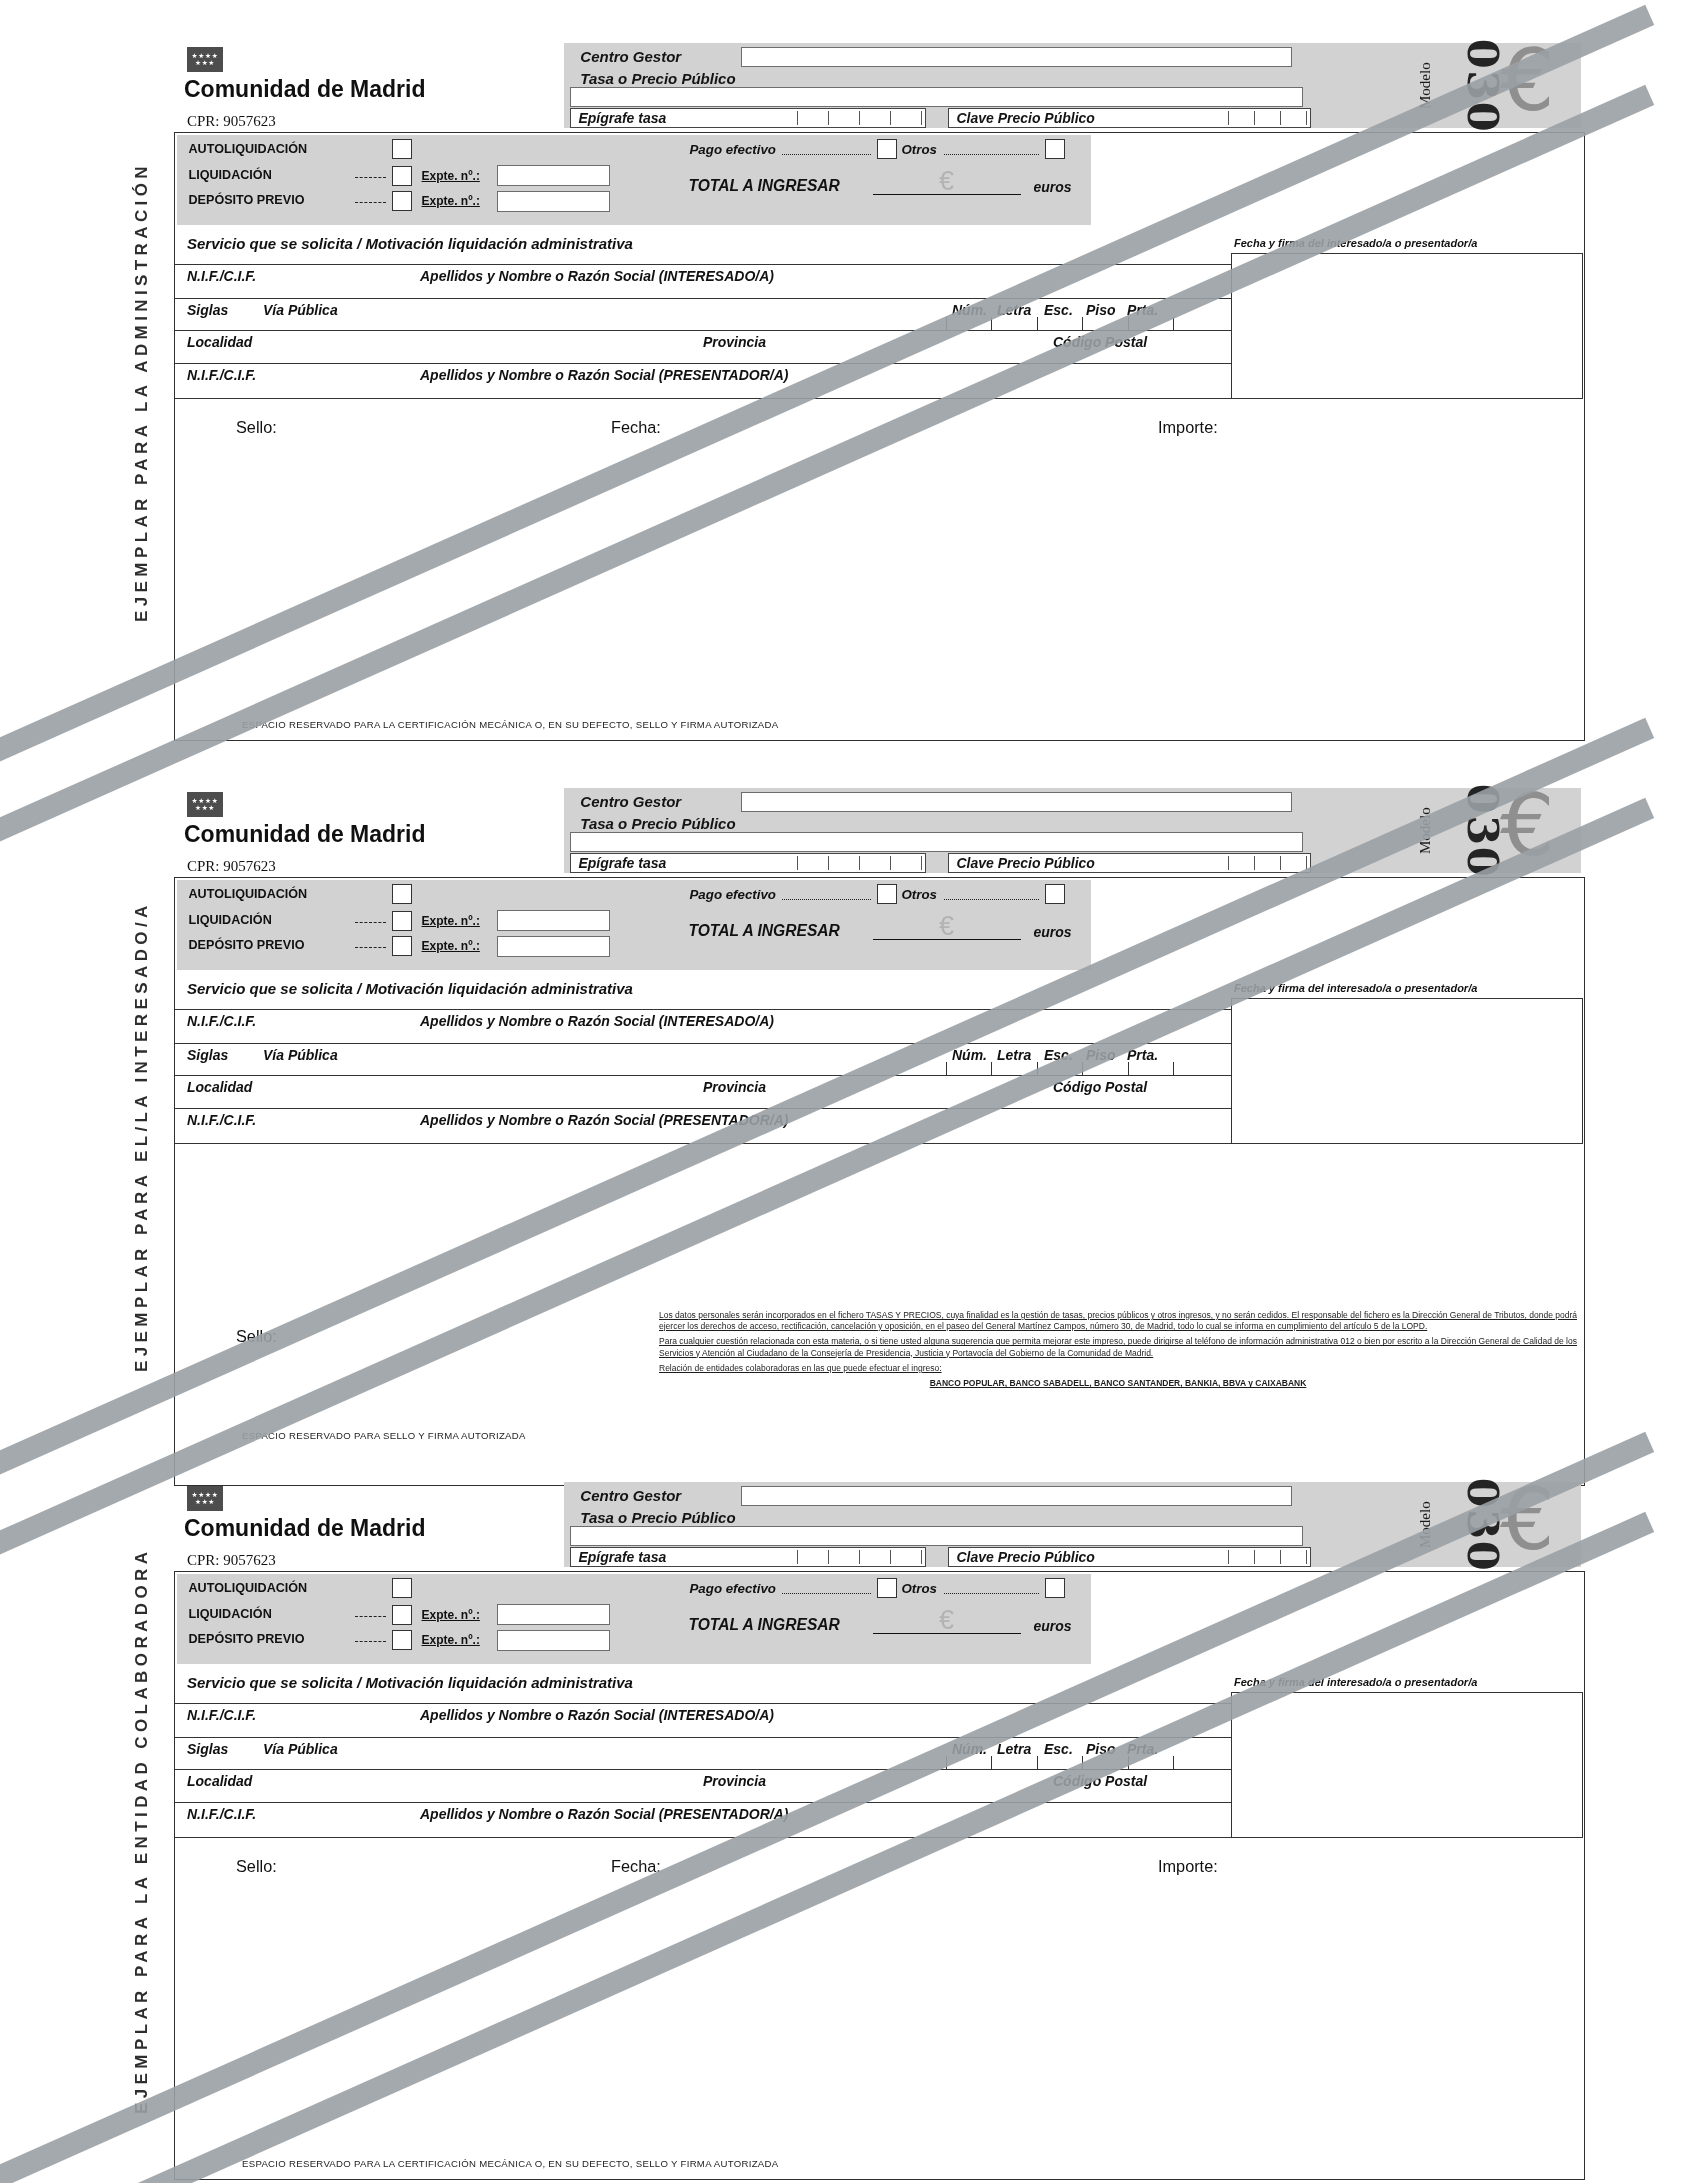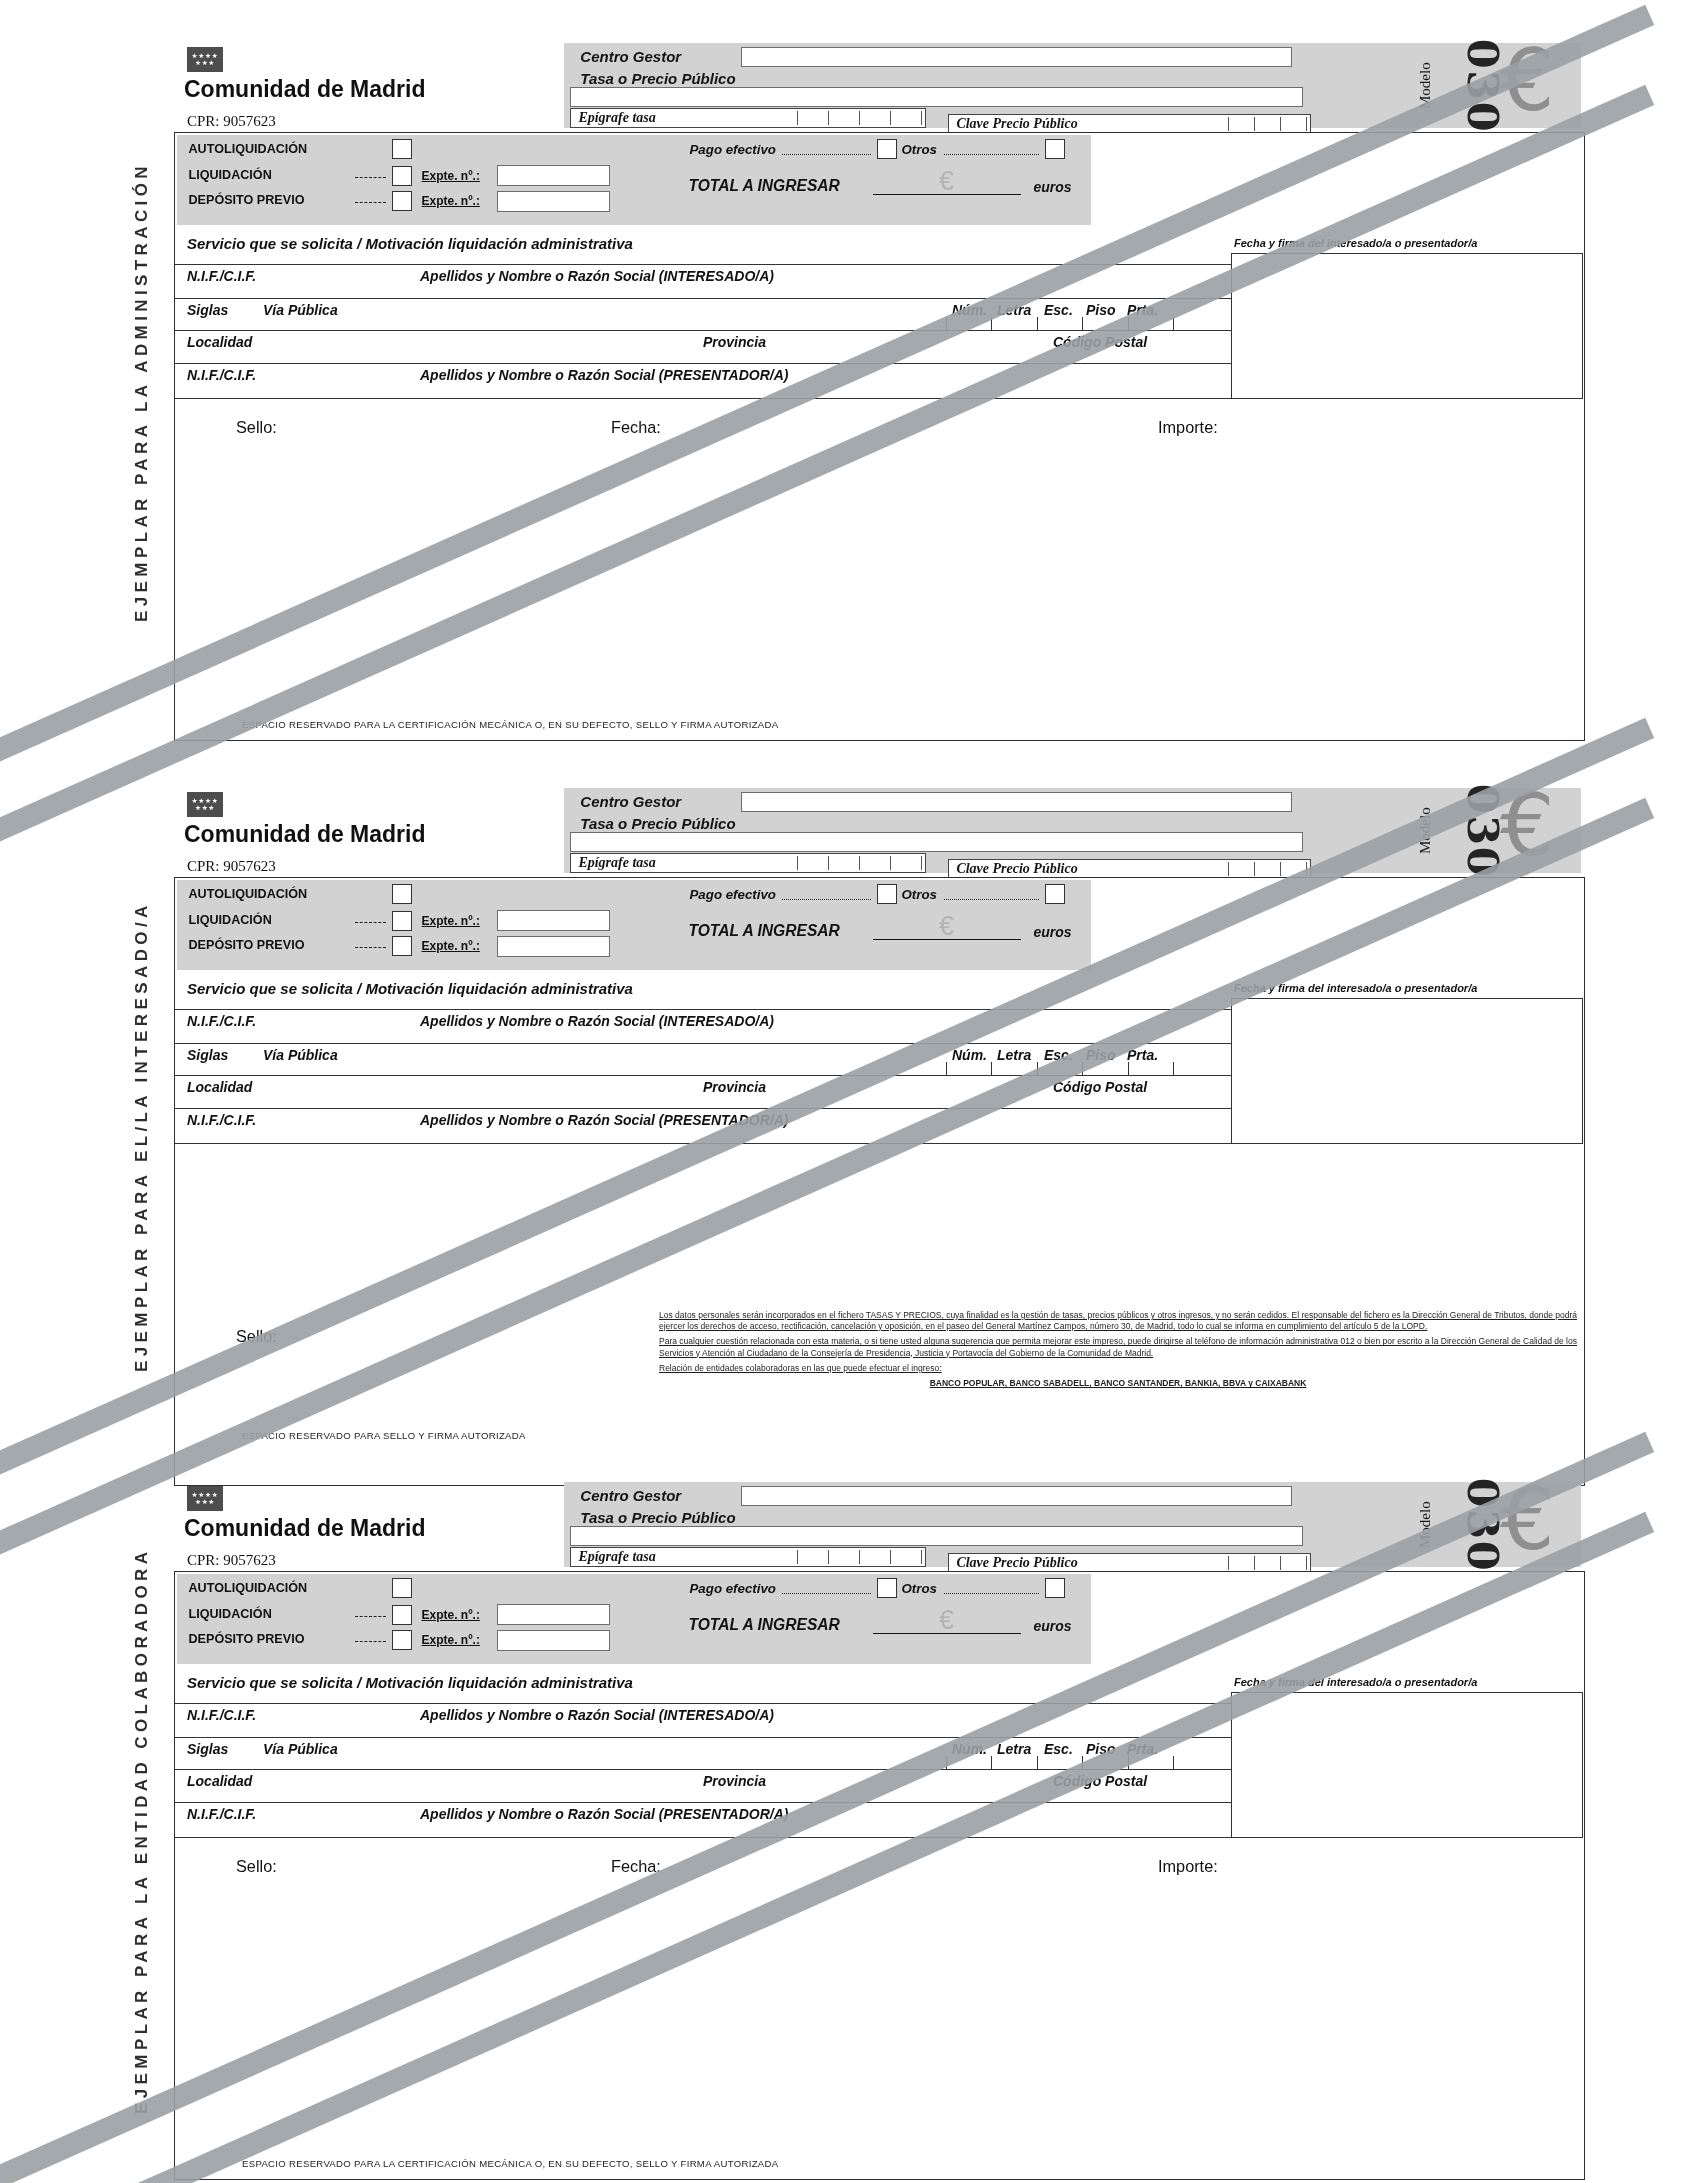--- a/index.html
+++ b/index.html
@@ -24,23 +24,23 @@
   
   .hdr{position:absolute;left:460px;top:0;width:1017px;height:85px;background:#d2d2d2;}
   .lbl{font-weight:bold;font-style:italic;font-size:15px;color:#141414;}
   .l-centro{position:absolute;left:16.3px;top:5.2px;}
   .l-tasa{position:absolute;left:16.3px;top:27px;}
   .inp{position:absolute;background:#fff;border:0.7px solid #6d6d6d;}
   .i-centro{left:177px;top:3.7px;width:549px;height:18.5px;}
   .i-tasa{left:6px;top:44px;width:731px;height:18px;}
   .minibox{position:absolute;background:#fff;border:0.7px solid #444;display:flex;align-items:center;
            padding-left:7.4px;}
-  .minibox .lbl{font-size:14px;font-family:Liberation Serif, serif;}
+  .minibox .lbl{font-size:14px;}
   .b-epigrafe{left:6px;top:65px;width:347px;height:18px;}
-  .b-clave{left:384px;top:71px;width:354px;height:18px;gap:12px;}
+  .b-clave{left:384px;top:65px;width:354px;height:18px;gap:12px;}
   .cells{margin-left:auto;margin-right:3.7px;height:13.3px;display:flex;border-left:0.7px solid #555;}
   .cells i{border-right:0.7px solid #555;}
   .c4 i{width:30px;}
   .c3 i{width:25px;}
 
   .modelo{position:absolute;left:853px;top:0;height:85px;display:flex;align-items:center;gap:1.5px;}
   .modelo-word{writing-mode:vertical-rl;transform:rotate(180deg);height:82px;text-align:center;
                font-family:"Liberation Serif",serif;font-size:15px;color:#1a1a1a;}
   .modelo-num{display:inline-block;transform:rotate(90deg);font-family:"DejaVu Serif",serif;
               font-size:43px;font-weight:bold;letter-spacing:1.5px;color:#242424;}

